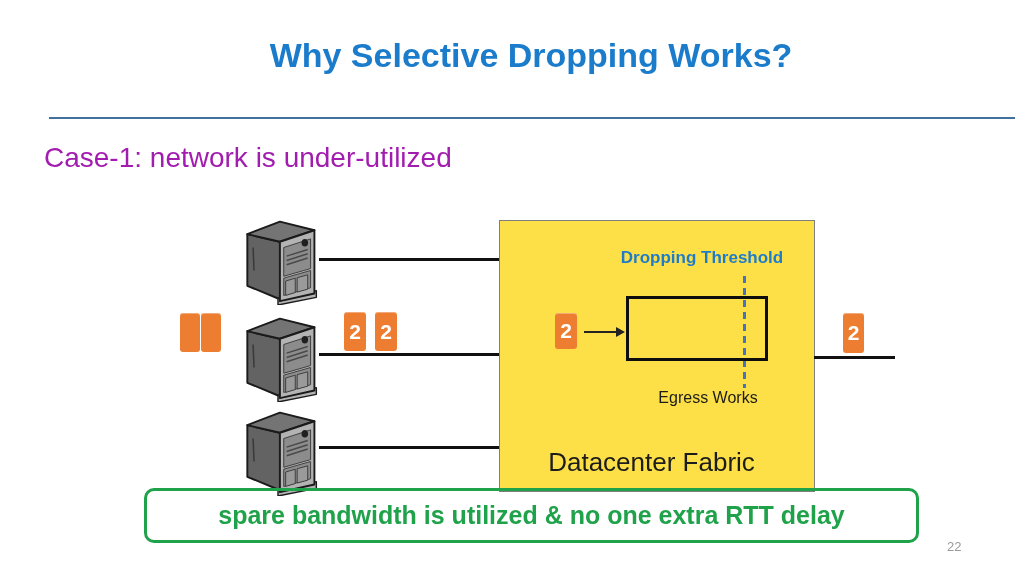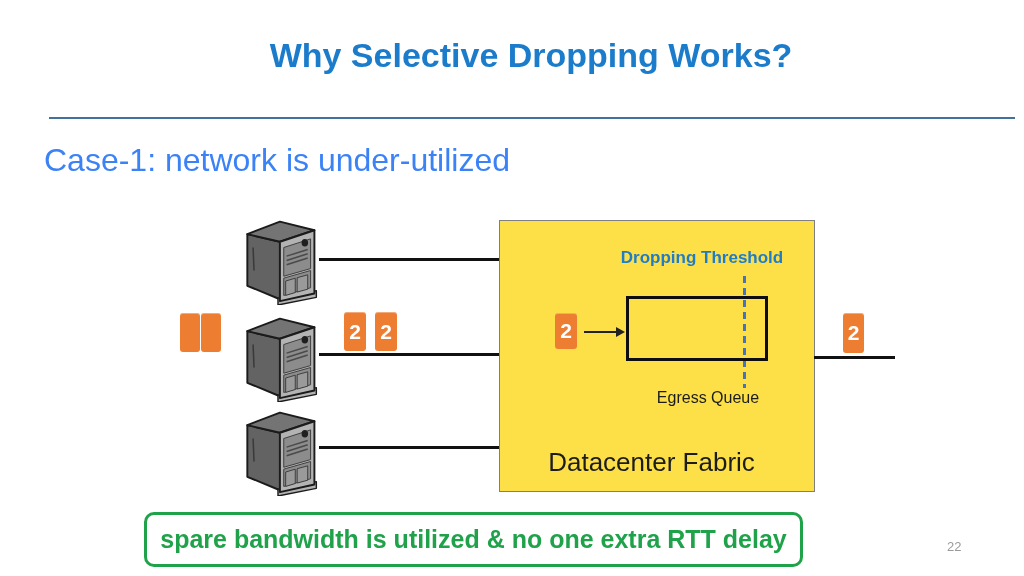--- a/index.html
+++ b/index.html
@@ -8,21 +8,21 @@
     font-family:"Liberation Sans", sans-serif;overflow:hidden;margin-left:19px;
   }
   .title{
     position:absolute;left:0;right:0;top:36px;text-align:center;
     font-size:34px;font-weight:700;color:#1B7CCB;letter-spacing:0px;
   }
   .title-underline{
     position:absolute;left:30px;top:117px;width:966px;height:2px;background:#41719C;
   }
   .case-label{
-    position:absolute;left:25px;top:142px;font-size:32px;color:#3b82f6;
+    position:absolute;left:25px;top:142px;font-size:28px;color:#a21caf;
   }
   .server{position:absolute;width:90px;height:92px;}
   .server1{left:214px;top:213px;}
   .server2{left:214px;top:310px;}
   .server3{left:214px;top:404px;}
   .link-line{position:absolute;height:3px;background:#111;}
   .line1{left:300px;top:258px;width:181px;}
   .line2{left:300px;top:353px;width:181px;}
   .line3{left:300px;top:446px;width:181px;}
   .egress-line{left:795px;top:356px;width:81px;}
@@ -61,21 +61,21 @@
   }
   .egress-queue-label{
     position:absolute;left:108px;top:168px;width:200px;text-align:center;
     font-size:16px;color:#1c1c1c;
   }
   .fabric-label{
     position:absolute;left:0;right:11px;top:226px;text-align:center;
     font-size:26px;color:#1c1c1c;
   }
   .callout{
-    position:absolute;left:125px;top:512px;width:659px;height:55px;
+    position:absolute;left:125px;top:488px;width:775px;height:55px;
     border:3px solid #1FA24A;border-radius:10px;box-sizing:border-box;
     display:flex;align-items:center;justify-content:center;
   }
   .callout-text{font-size:25px;font-weight:700;color:#1FA24A;}
   .page-number{position:absolute;left:928px;top:539px;font-size:13px;color:#9a9a9a;}
 </style>
 </head>
 <body>
 
 <div class="slide">
@@ -141,21 +141,21 @@
 
   <div class="packet pkt-mid-1">2</div>
   <div class="packet pkt-mid-2">2</div>
 
   <div class="fabric">
     <div class="threshold-label">Dropping Threshold</div>
     <div class="threshold-dash"></div>
     <div class="queue-rect"></div>
     <div class="queue-arrow-shaft"></div>
     <div class="queue-arrow-head"></div>
-    <div class="egress-queue-label">Egress Queue</div>
+    <div class="egress-queue-label">Egress Works</div>
     <div class="fabric-label">Datacenter Fabric</div>
   </div>
 
   <div class="packet pkt-fabric">2</div>
 
   <div class="link-line egress-line"></div>
   <div class="packet pkt-egress">2</div>
 
   <div class="callout">
     <span class="callout-text">spare bandwidth is utilized &amp; no one extra RTT delay</span>

